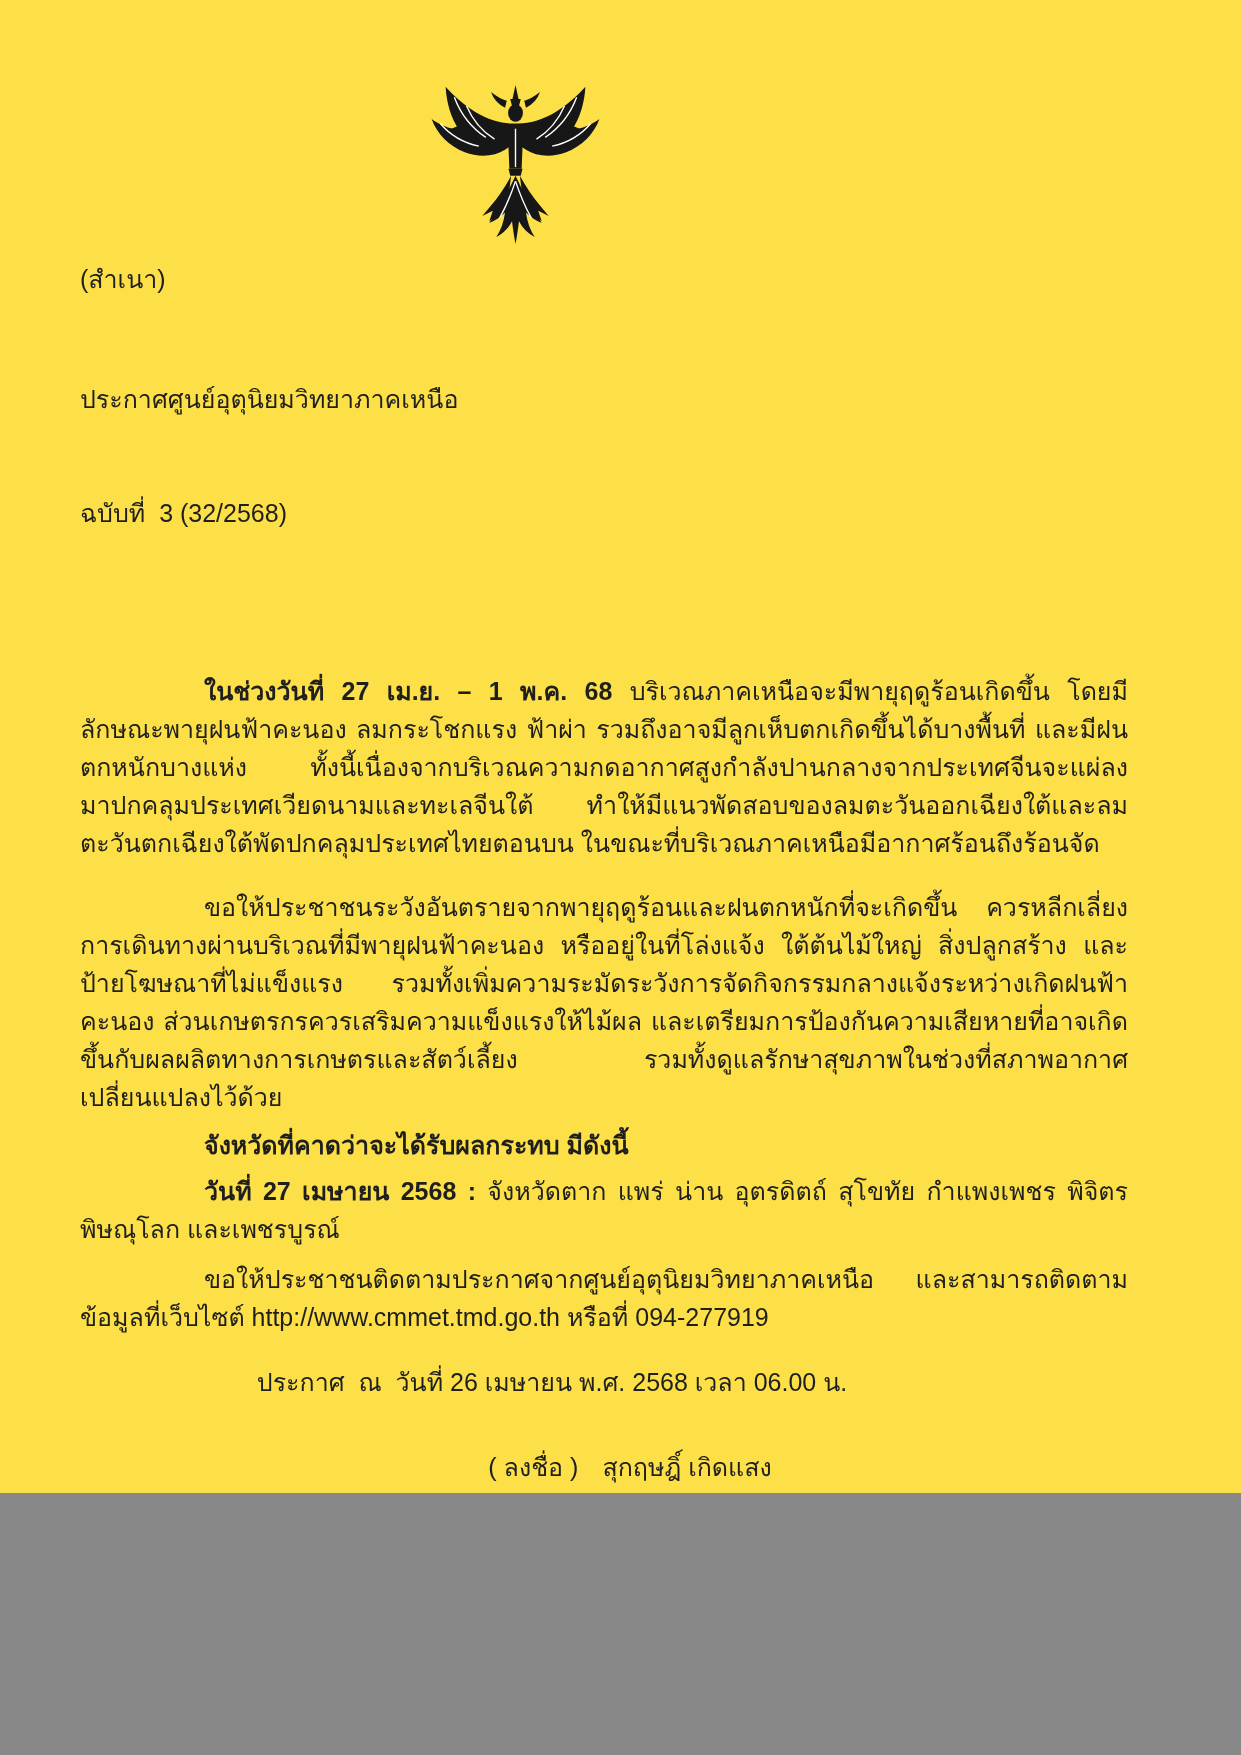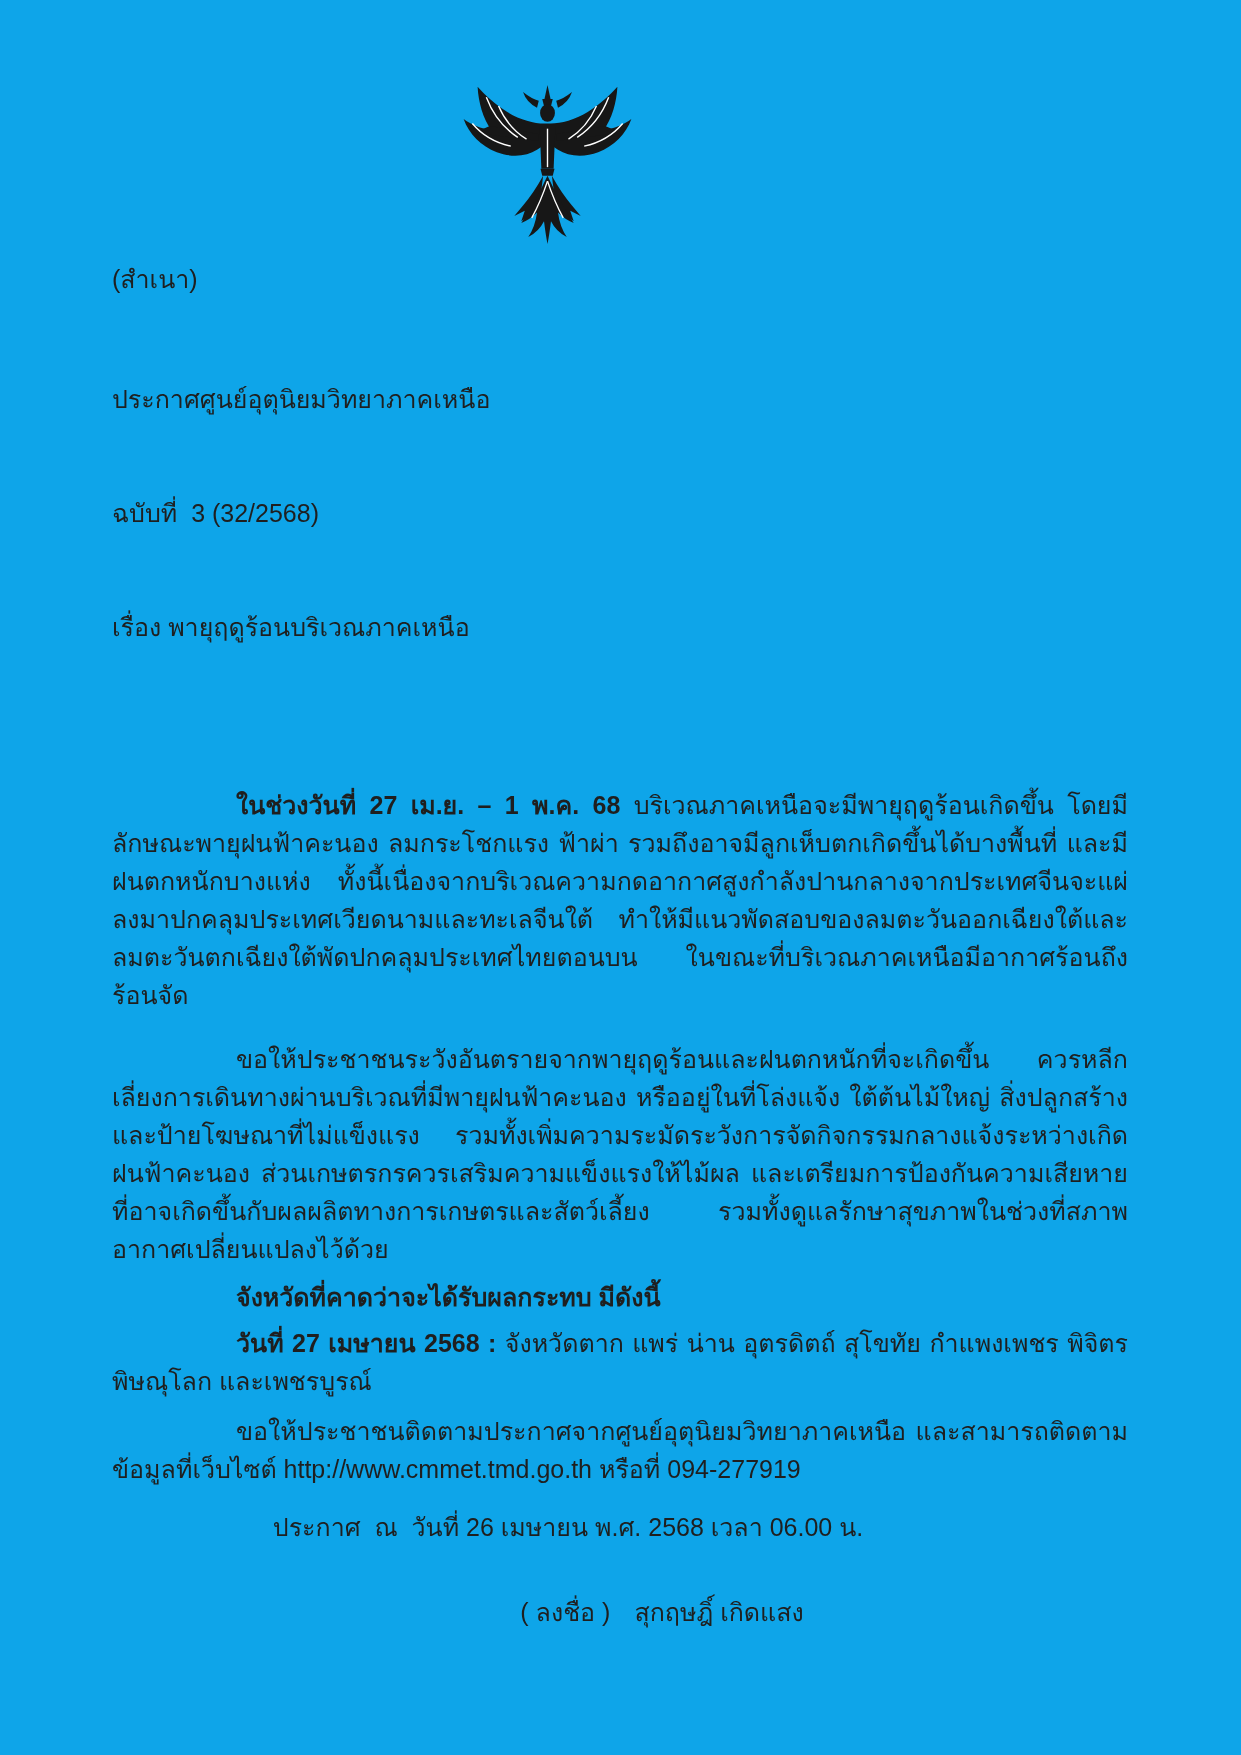--- a/index.html
+++ b/index.html
@@ -1,36 +1,36 @@
 <!DOCTYPE html>
 <html lang="th"><head>
 <meta charset="utf-8">
 <style>
   html,body{margin:0;padding:0;background:#888;}
   .page{
-    width:1241px;height:1755px;background:#0ea5e9;margin:0 auto;
+    width:1241px;height:1493px;background:#fde047;margin:0 auto;
     position:relative;box-sizing:border-box;
-    padding:85px 113px 0 112px;
+    padding:85px 113px 0 80px;
     font-family:"Liberation Sans", sans-serif;
     color:#1f1f1f;font-size:25px;line-height:38px;
   }
   .emblem-wrap{height:175px;position:relative;}
   .emblem-wrap svg{position:absolute;left:348px;top:0;}
   .copy-label{line-height:38px;}
   .title-block{text-align:left;font-weight:400;margin-top:6px;white-space:pre-wrap;}
   .title-block div{line-height:38px;}
   .para{margin:0;text-align:justify;text-indent:124px;}
   .p1{margin-top:64px;}
   .p2{margin-top:26px;}
   .impact-heading{margin-top:10px;margin-left:124px;font-weight:700;line-height:38px;}
   .pd1{margin-top:8px;}
   .pd2{margin-top:8px;}
   .pf{margin-top:12px;}
   b{font-weight:700;}
-  .announce-line{margin-top:20px;text-align:center;position:relative;left:-52px;white-space:pre-wrap;line-height:38px;}
+  .announce-line{margin-top:27px;text-align:center;position:relative;left:-52px;white-space:pre-wrap;line-height:38px;}
   .signature{margin-top:44px;margin-left:290px;width:520px;text-align:center;line-height:45px;}
   .sig-label{margin-right:24px;}
   .url{color:#1f1f1f;text-decoration:none;}
 </style>
 </head>
 <body>
 
 <div class="page">
 
   <div class="emblem-wrap">
@@ -62,21 +62,20 @@
         <path d="M100 110 Q108 134 118 152"></path>
       </g>
     </svg>
   </div>
 
   <div class="copy-label">(สำเนา)</div>
 
   <div class="title-block">
     <div>ประกาศศูนย์อุตุนิยมวิทยาภาคเหนือ</div>
     <div>ฉบับที่  3 (32/2568)</div>
-    <div>เรื่อง พายุฤดูร้อนบริเวณภาคเหนือ</div>
   </div>
 
   <p class="para p1"><b>ในช่วงวันที่ 27 เม.ย. – 1 พ.ค. 68</b><span> บริเวณภาคเหนือจะมีพายุฤดูร้อนเกิดขึ้น โดยมีลักษณะพายุฝนฟ้าคะนอง ลมกระโชกแรง ฟ้าผ่า รวมถึงอาจมีลูกเห็บตกเกิดขึ้นได้บางพื้นที่ และมีฝนตกหนักบางแห่ง ทั้งนี้เนื่องจากบริเวณความกดอากาศสูงกำลังปานกลางจากประเทศจีนจะแผ่ลงมาปกคลุมประเทศเวียดนามและทะเลจีนใต้ ทำให้มีแนวพัดสอบของลมตะวันออกเฉียงใต้และลมตะวันตกเฉียงใต้พัดปกคลุมประเทศไทยตอนบน ในขณะที่บริเวณภาคเหนือมีอากาศร้อนถึงร้อนจัด</span></p>
 
   <p class="para p2"><span>ขอให้ประชาชนระวังอันตรายจากพายุฤดูร้อนและฝนตกหนักที่จะเกิดขึ้น ควรหลีกเลี่ยงการเดินทางผ่านบริเวณที่มีพายุฝนฟ้าคะนอง หรืออยู่ในที่โล่งแจ้ง ใต้ต้นไม้ใหญ่ สิ่งปลูกสร้าง และป้ายโฆษณาที่ไม่แข็งแรง รวมทั้งเพิ่มความระมัดระวังการจัดกิจกรรมกลางแจ้งระหว่างเกิดฝนฟ้าคะนอง ส่วนเกษตรกรควรเสริมความแข็งแรงให้ไม้ผล และเตรียมการป้องกันความเสียหายที่อาจเกิดขึ้นกับผลผลิตทางการเกษตรและสัตว์เลี้ยง รวมทั้งดูแลรักษาสุขภาพในช่วงที่สภาพอากาศเปลี่ยนแปลงไว้ด้วย</span></p>
 
   <div class="impact-heading">จังหวัดที่คาดว่าจะได้รับผลกระทบ มีดังนี้</div>
 
   <p class="para pd1"><b>วันที่ 27 เมษายน 2568 :</b><span> จังหวัดตาก แพร่ น่าน อุตรดิตถ์ สุโขทัย กำแพงเพชร พิจิตร พิษณุโลก และเพชรบูรณ์</span></p>
 

